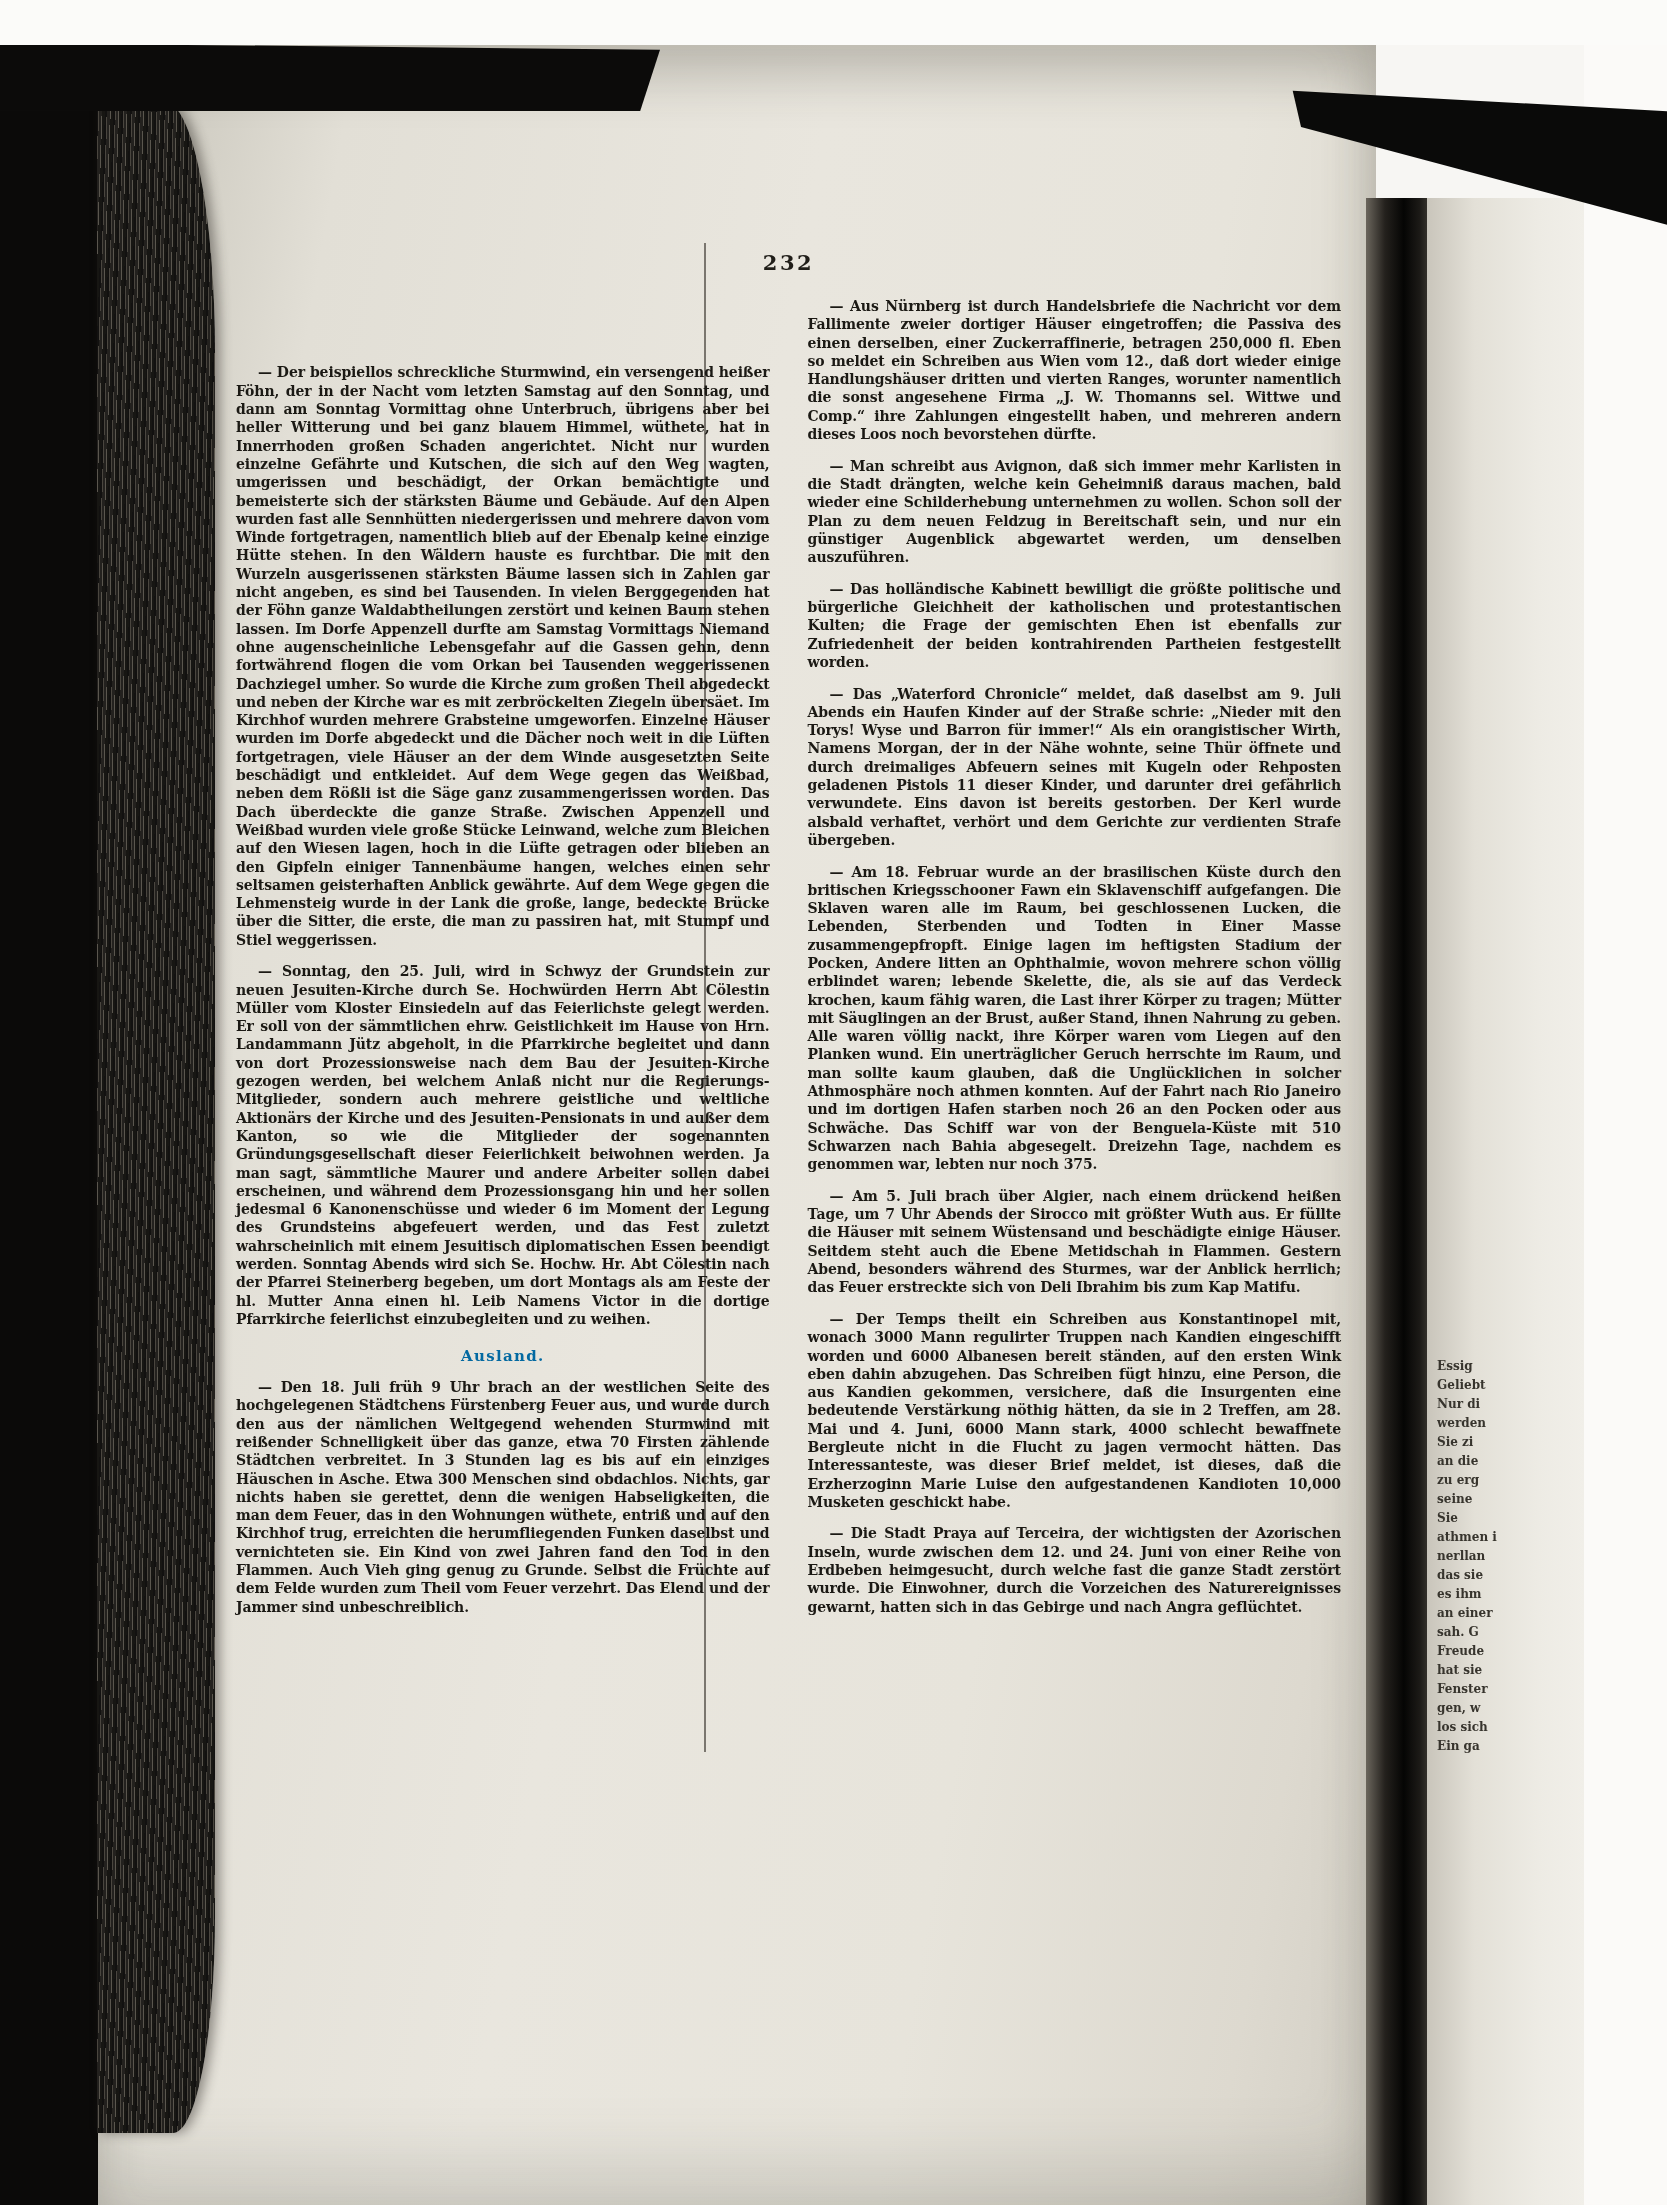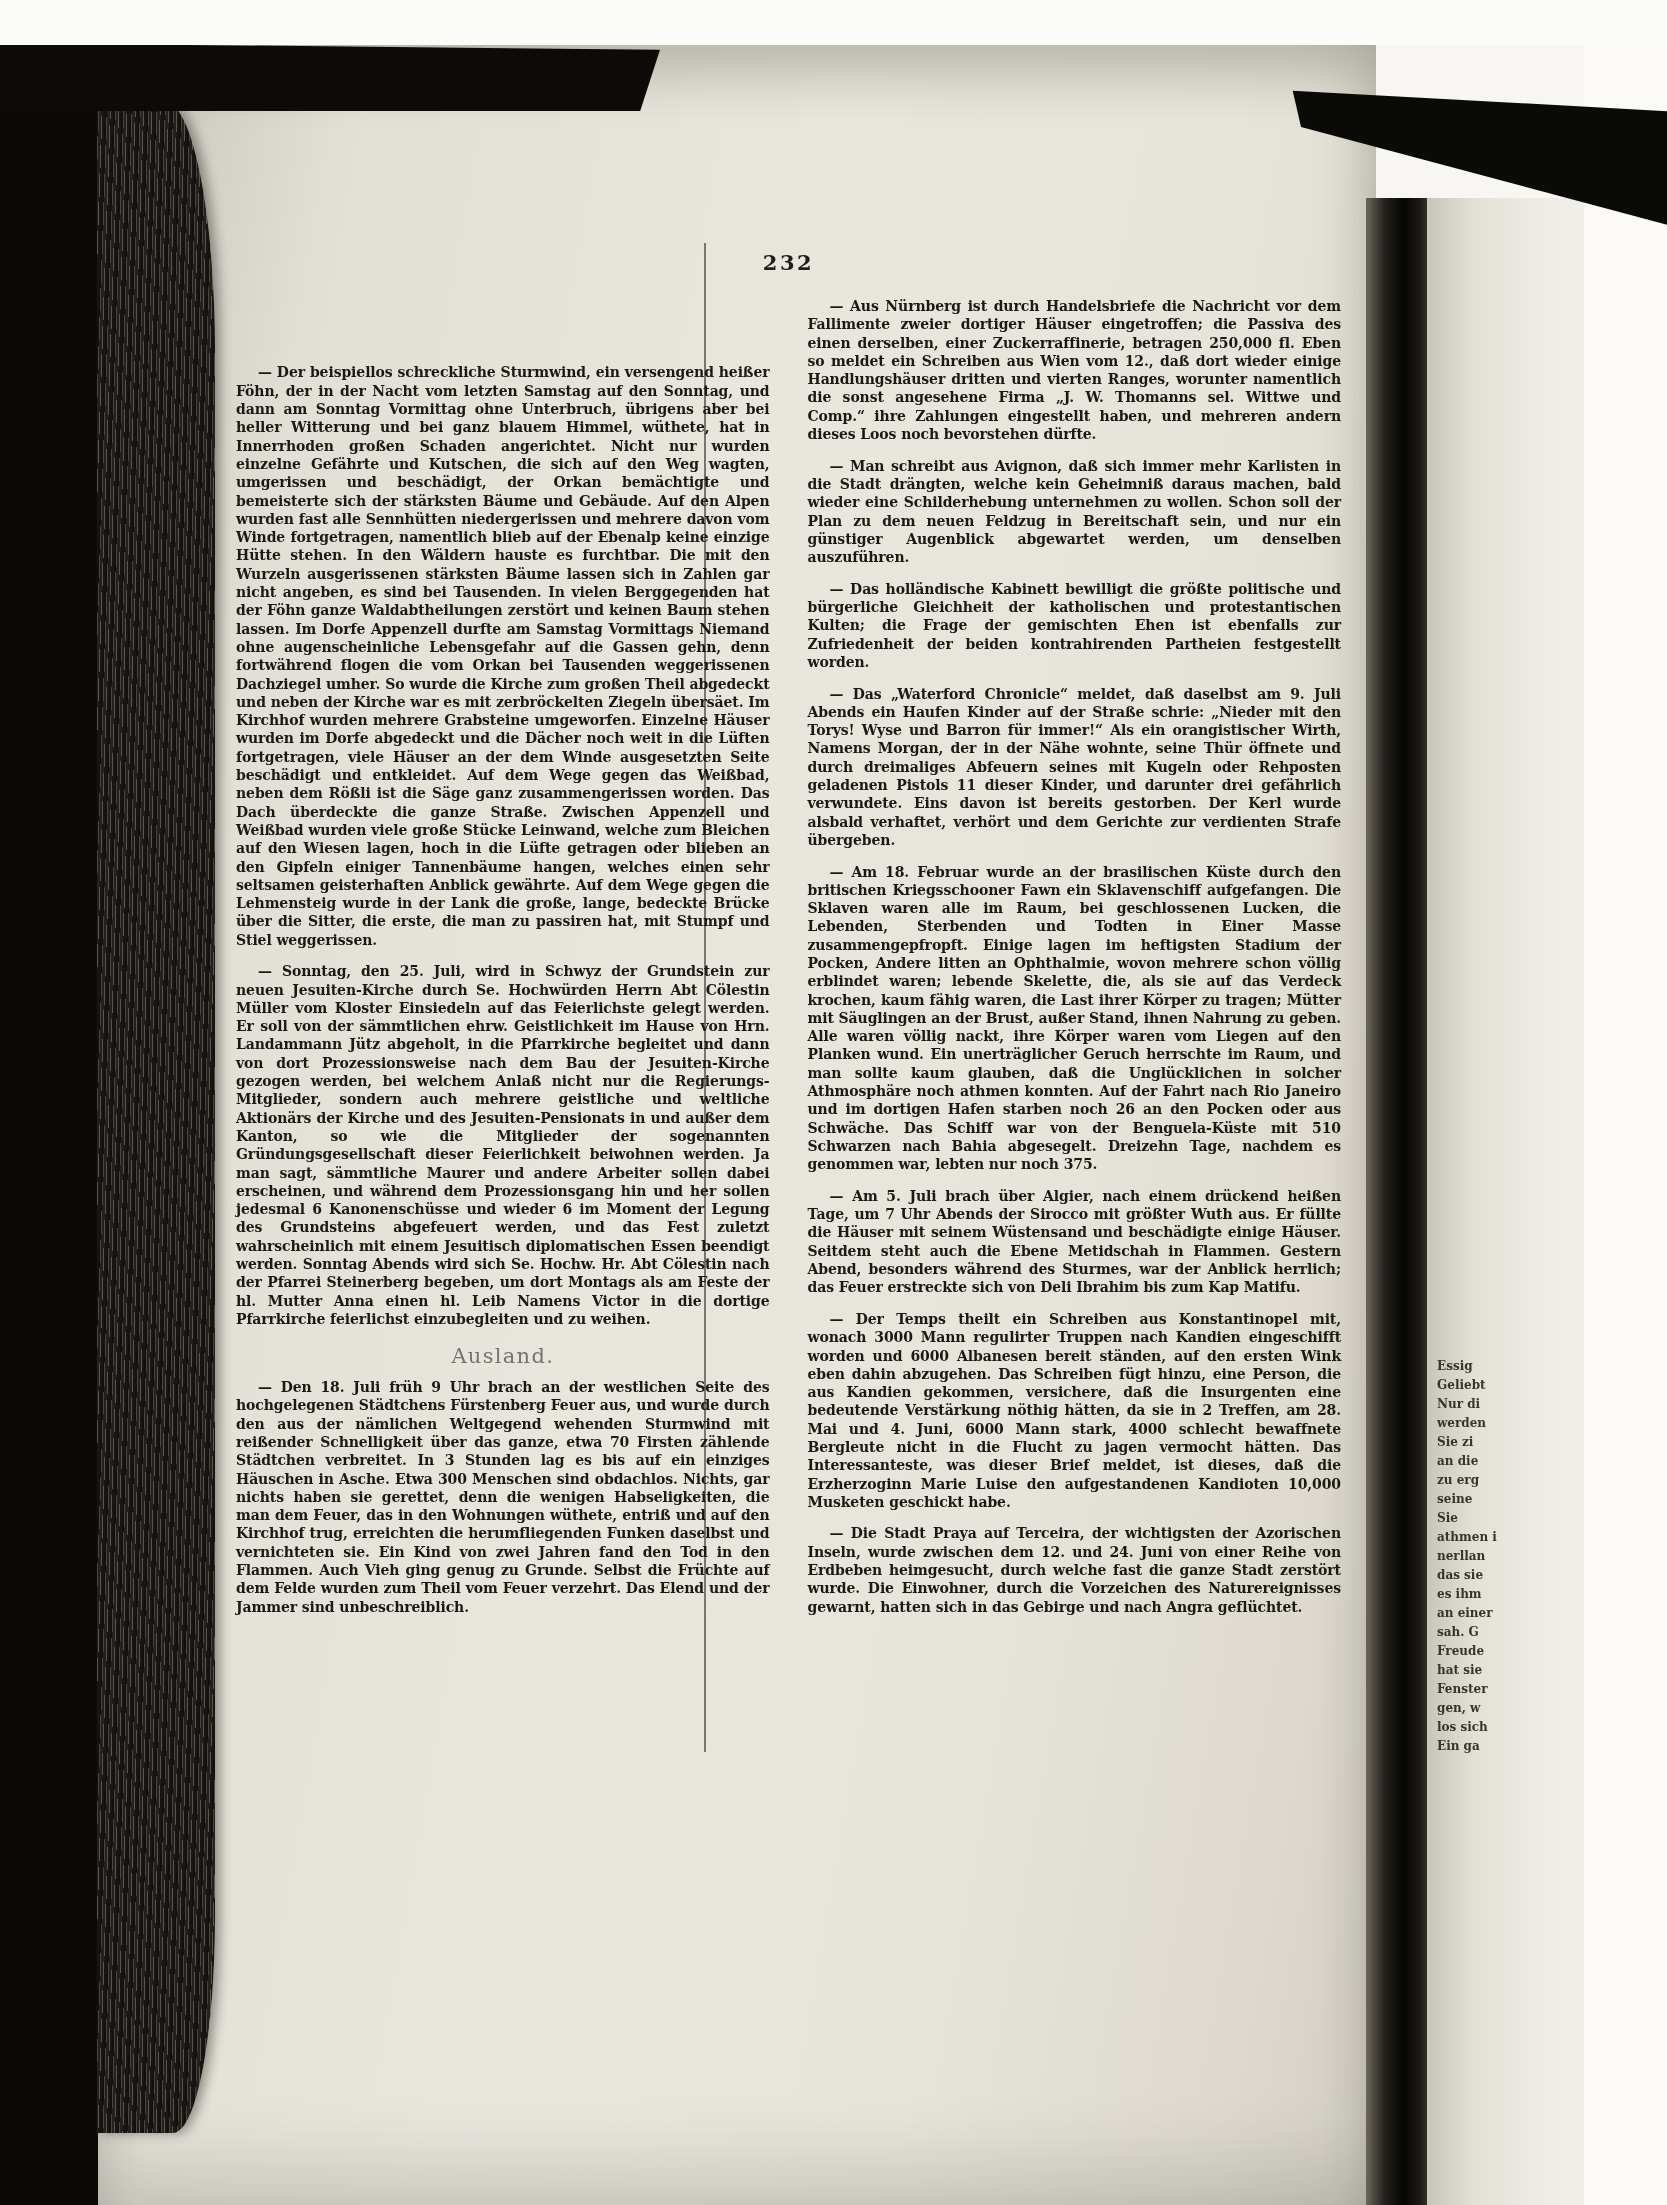--- a/index.html
+++ b/index.html
@@ -46,21 +46,21 @@
     width:100%;text-align:center;font-size:21px;font-weight:bold;color:#201e19;
     letter-spacing:2.5px;margin:0 0 22px 0;
   }
   .columns{display:flex;align-items:flex-end;}
   .col{width:534px;color:#1b1914;font-size:14px;line-height:18.3px;font-weight:bold;
     letter-spacing:-0.1px;text-align:justify;hyphens:auto;-webkit-hyphens:auto;}
   .col-gap{width:38px;flex:0 0 38px;}
   .column-rule{left:704px;top:243px;width:1.7px;height:1509px;background:#55504a;opacity:.75;}
   .para{margin:0 0 13.3px 0;text-indent:22px;}
   .section-heading{
-    text-align:center;font-size:21px;font-weight:normal;color:#737373;
+    text-align:center;font-size:15px;font-weight:bold;color:#0369a1;
     margin:18.3px 0 13.3px 0;letter-spacing:1.3px;text-indent:0;
   }
 
   
   .fragments{left:1437px;top:1357px;width:147px;color:#37342d;
     font-size:12px;line-height:19px;font-weight:bold;white-space:nowrap;overflow:hidden;}
   .frag{overflow:hidden;}
 </style>
 </head>
 <body>

